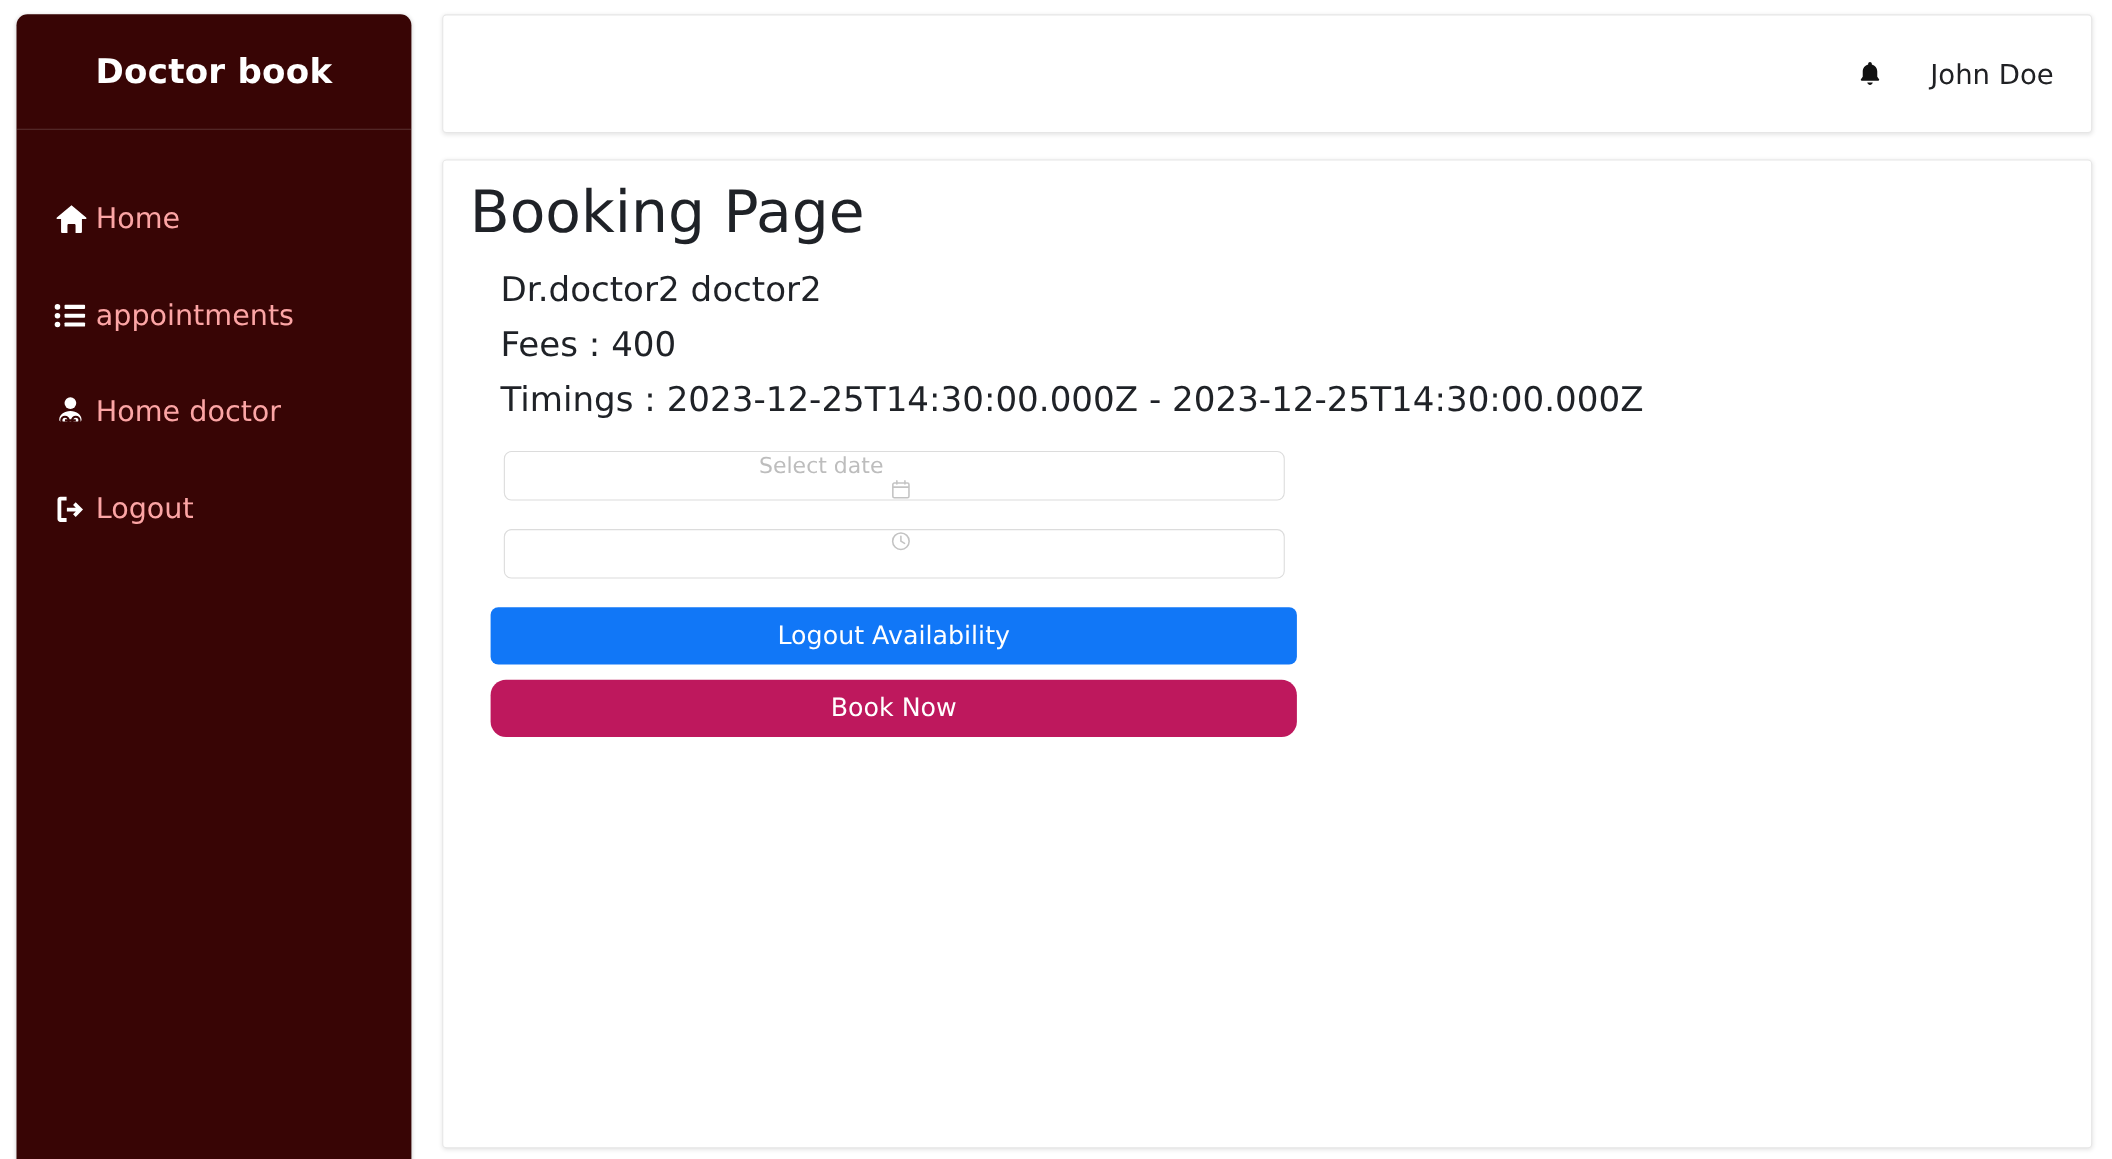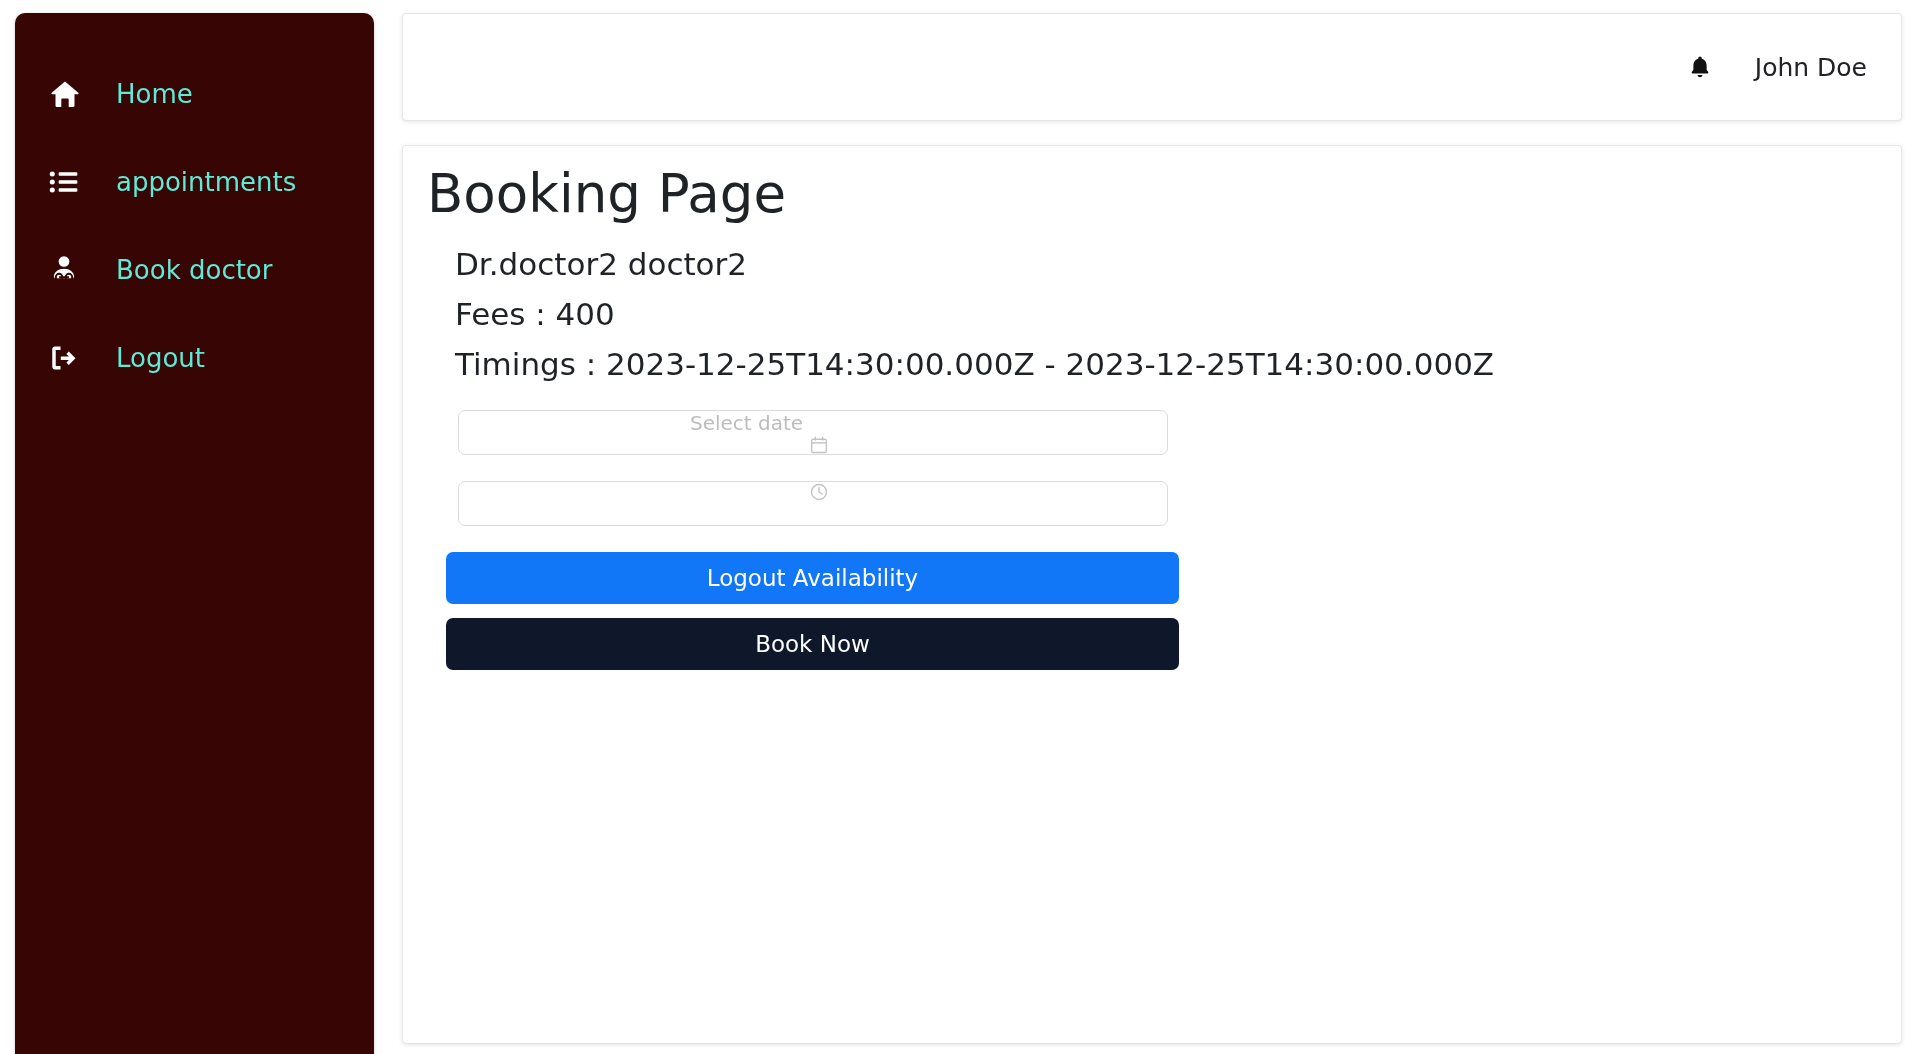--- a/index.html
+++ b/index.html
@@ -62,23 +62,23 @@
   .menu-icon {
     width: 38px;
     min-width: 38px;
     display: flex;
     align-items: center;
     justify-content: flex-start;
     color: #ffffff;
   }
   .menu-icon svg { display: block; }
   .menu-label {
-    color: #5eead4;
+    color: #fca5a5;
     font-size: 26px;
-    margin-left: 30px;
+    margin-left: 1px;
     font-weight: 400;
     white-space: nowrap;
     font-family: "DejaVu Sans", "Liberation Sans", sans-serif;
   }
 
   
   .header-card {
     position: absolute;
     left: 402px;
     top: 13px;
@@ -194,29 +194,32 @@
     border-radius: 7px;
     font-size: 23px;
     color: #ffffff;
     cursor: pointer;
     font-family: "DejaVu Sans", "Liberation Sans", sans-serif;
     line-height: 52px;
     padding: 0;
     text-align: center;
   }
   .btn-primary { background: #1177f7; }
-  .btn-dark    { background: #0f172a; }
+  .btn-dark    { background: #be185d; border-radius: 14px; }
 </style>
 </head>
 <body>
 
 <div id="app">
 
   <aside class="sidebar">
 
+    <div class="sidebar-header">
+      <span class="sidebar-title">Doctor book</span>
+    </div>
 
     <nav class="sidebar-menu">
 
       <div class="menu-item">
         <span class="menu-icon">
           <svg width="34" height="34" viewBox="0 0 24 24" fill="currentColor">
             <path d="M12 3.2 2.6 11.1c-.4.33-.17 1 .36 1H5.3v8.2c0 .44.36.8.8.8h3.3v-5.1c0-.44.36-.8.8-.8h3.6c.44 0 .8.36.8.8v5.1h3.3c.44 0 .8-.36.8-.8v-8.2h2.34c.53 0 .76-.67.36-1L12 3.2z"></path>
           </svg>
         </span>
         <span class="menu-label">Home</span>
@@ -239,21 +242,21 @@
       <div class="menu-item">
         <span class="menu-icon">
           <svg width="32" height="32" viewBox="0 0 24 24" fill="currentColor">
             <circle cx="12" cy="5.6" r="4"></circle>
             <path d="M12 11c-4.2 0-7.6 2.6-7.6 5.8 0 .9.5 1.4 1.3 1.4h12.6c.8 0 1.3-.5 1.3-1.4C19.6 13.6 16.2 11 12 11z"></path>
             <circle cx="8.3" cy="17.4" r="2.5" fill="none" stroke="#380505" stroke-width="1.5"></circle>
             <circle cx="15.7" cy="17.4" r="2.5" fill="none" stroke="#380505" stroke-width="1.5"></circle>
             <path d="M8.3 17.4h7.4" fill="none" stroke="#380505" stroke-width="1.5"></path>
           </svg>
         </span>
-        <span class="menu-label">Book doctor</span>
+        <span class="menu-label">Home doctor</span>
       </div>
 
       <div class="menu-item">
         <span class="menu-icon">
           <svg width="32" height="32" viewBox="0 0 24 24" fill="currentColor">
             <path d="M9.4 3.4H5.2c-1.1 0-2 .9-2 2v13.2c0 1.1.9 2 2 2h4.2v-2.6H5.8V6h3.6V3.4z"></path>
             <path d="M15.6 7.2l-1.8 1.8 1.9 1.9H9.6v2.6h6.1l-1.9 1.9 1.8 1.8 5-5-5-5z"></path>
           </svg>
         </span>
         <span class="menu-label">Logout</span>

